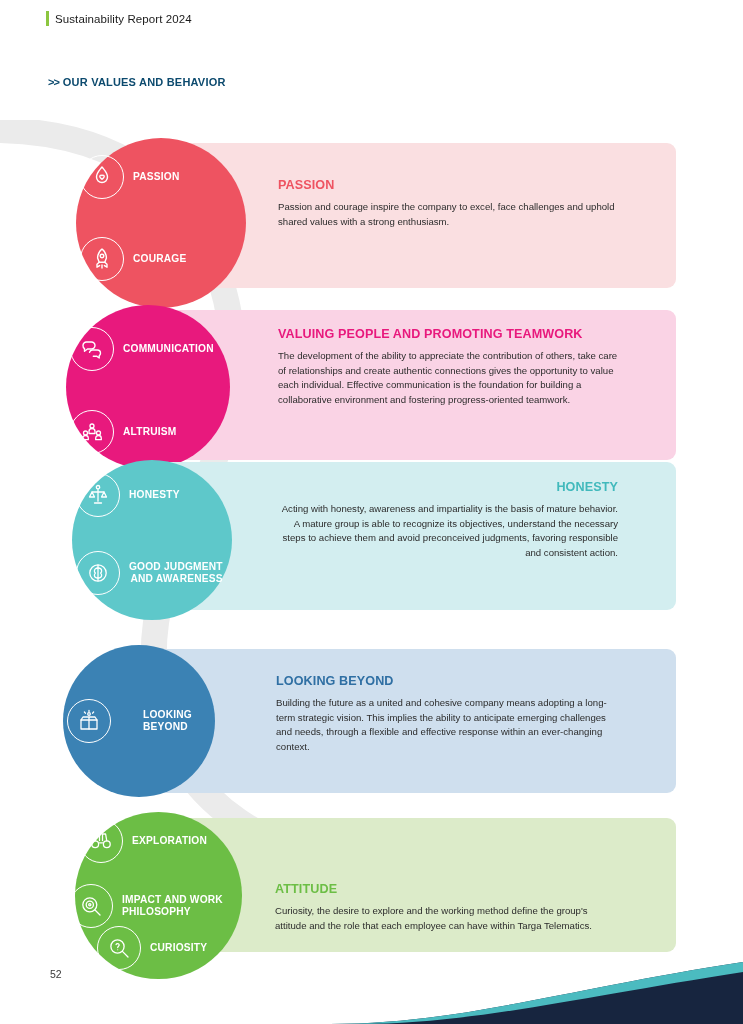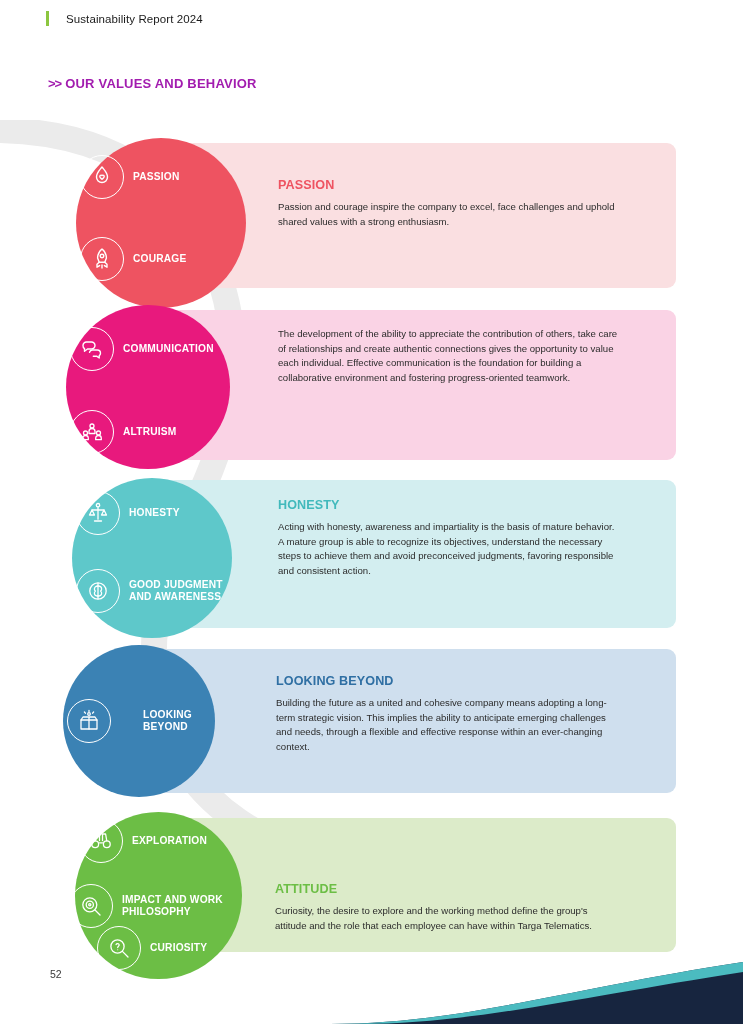--- a/index.html
+++ b/index.html
@@ -14,39 +14,39 @@
     position: relative;
     width: 743px; height: 1024px;
     background: #ffffff;
     overflow: hidden;
   }
 
   
   .header {
     position: absolute;
     top: 11px; left: 46px;
-    display: flex; align-items: center; gap: 17px;
+    display: flex; align-items: center; gap: 6px;
   }
   .header-bar {
     width: 3px; height: 15px;
     background: #8cc63f;
     display: block;
   }
   .header-title {
     font-size: 11.5px;
     color: #1a1a1a;
     letter-spacing: .1px;
   }
 
   .page-title {
     position: absolute;
     top: 76px; left: 48px;
-    font-size: 13px;
+    font-size: 11px;
     font-weight: bold;
-    color: #a21caf;
+    color: #0c4a6e;
     letter-spacing: .2px;
   }
   .page-title .chev { letter-spacing: -1px; margin-right: 4px; }
 
   
   .bg-swoosh {
     position: absolute;
     top: 120px; left: -20px;
     width: 470px; height: 810px;
     z-index: 0;
@@ -195,25 +195,26 @@
           <circle cx="5.5" cy="13" r="2"></circle>
           <circle cx="18.5" cy="13" r="2"></circle>
           <path d="M12 8.5c2 0 3 1.4 3 3v2H9v-2c0-1.6 1-3 3-3z"></path>
           <path d="M5.5 15.5c1.8 0 2.8 1.2 2.8 2.8v1.4H2.7v-1.4c0-1.6 1-2.8 2.8-2.8zM18.5 15.5c1.8 0 2.8 1.2 2.8 2.8v1.4h-5.6v-1.4c0-1.6 1-2.8 2.8-2.8z"></path>
         </svg>
       </div>
       <span class="icon-label">ALTRUISM</span>
     </div>
 
     <div class="panel-inner" style="top:22px; left:212px; width:340px;">
+      <div class="panel-title" style="color:#e8197d;">VALUING PEOPLE AND PROMOTING TEAMWORK</div>
       <div class="panel-body">The development of the ability to appreciate the contribution of others, take care of relationships and create authentic connections gives the opportunity to value each individual. Effective communication is the foundation for building a collaborative environment and fostering progress-oriented teamwork.</div>
     </div>
   </div>
 
-  <div class="block" style="top:478px; left:72px; width:630px; height:152px;">
+  <div class="block" style="top:460px; left:72px; width:630px; height:152px;text-align:right;">
     <div class="panel" style="top:2px; left:64px; width:540px; height:148px; background:#d3eef0;"></div>
     <div class="circle" style="top:0px; left:0px; width:160px; height:160px; background:#5ec8ca;"></div>
 
     <div class="iconrow" style="top:13px; left:4px;">
       <div class="icon-badge">
         <svg width="24" height="24" viewBox="0 0 24 24" fill="none" stroke="#ffffff" stroke-width="1.3" stroke-linecap="round" stroke-linejoin="round">
           <circle cx="12" cy="4.2" r="1.7"></circle>
           <path d="M12 6.2v12M6 9h12"></path>
           <path d="M6 9l-2.5 5h5L6 9zM18 9l-2.5 5h5L18 9z"></path>
           <path d="M8.5 20h7"></path>

